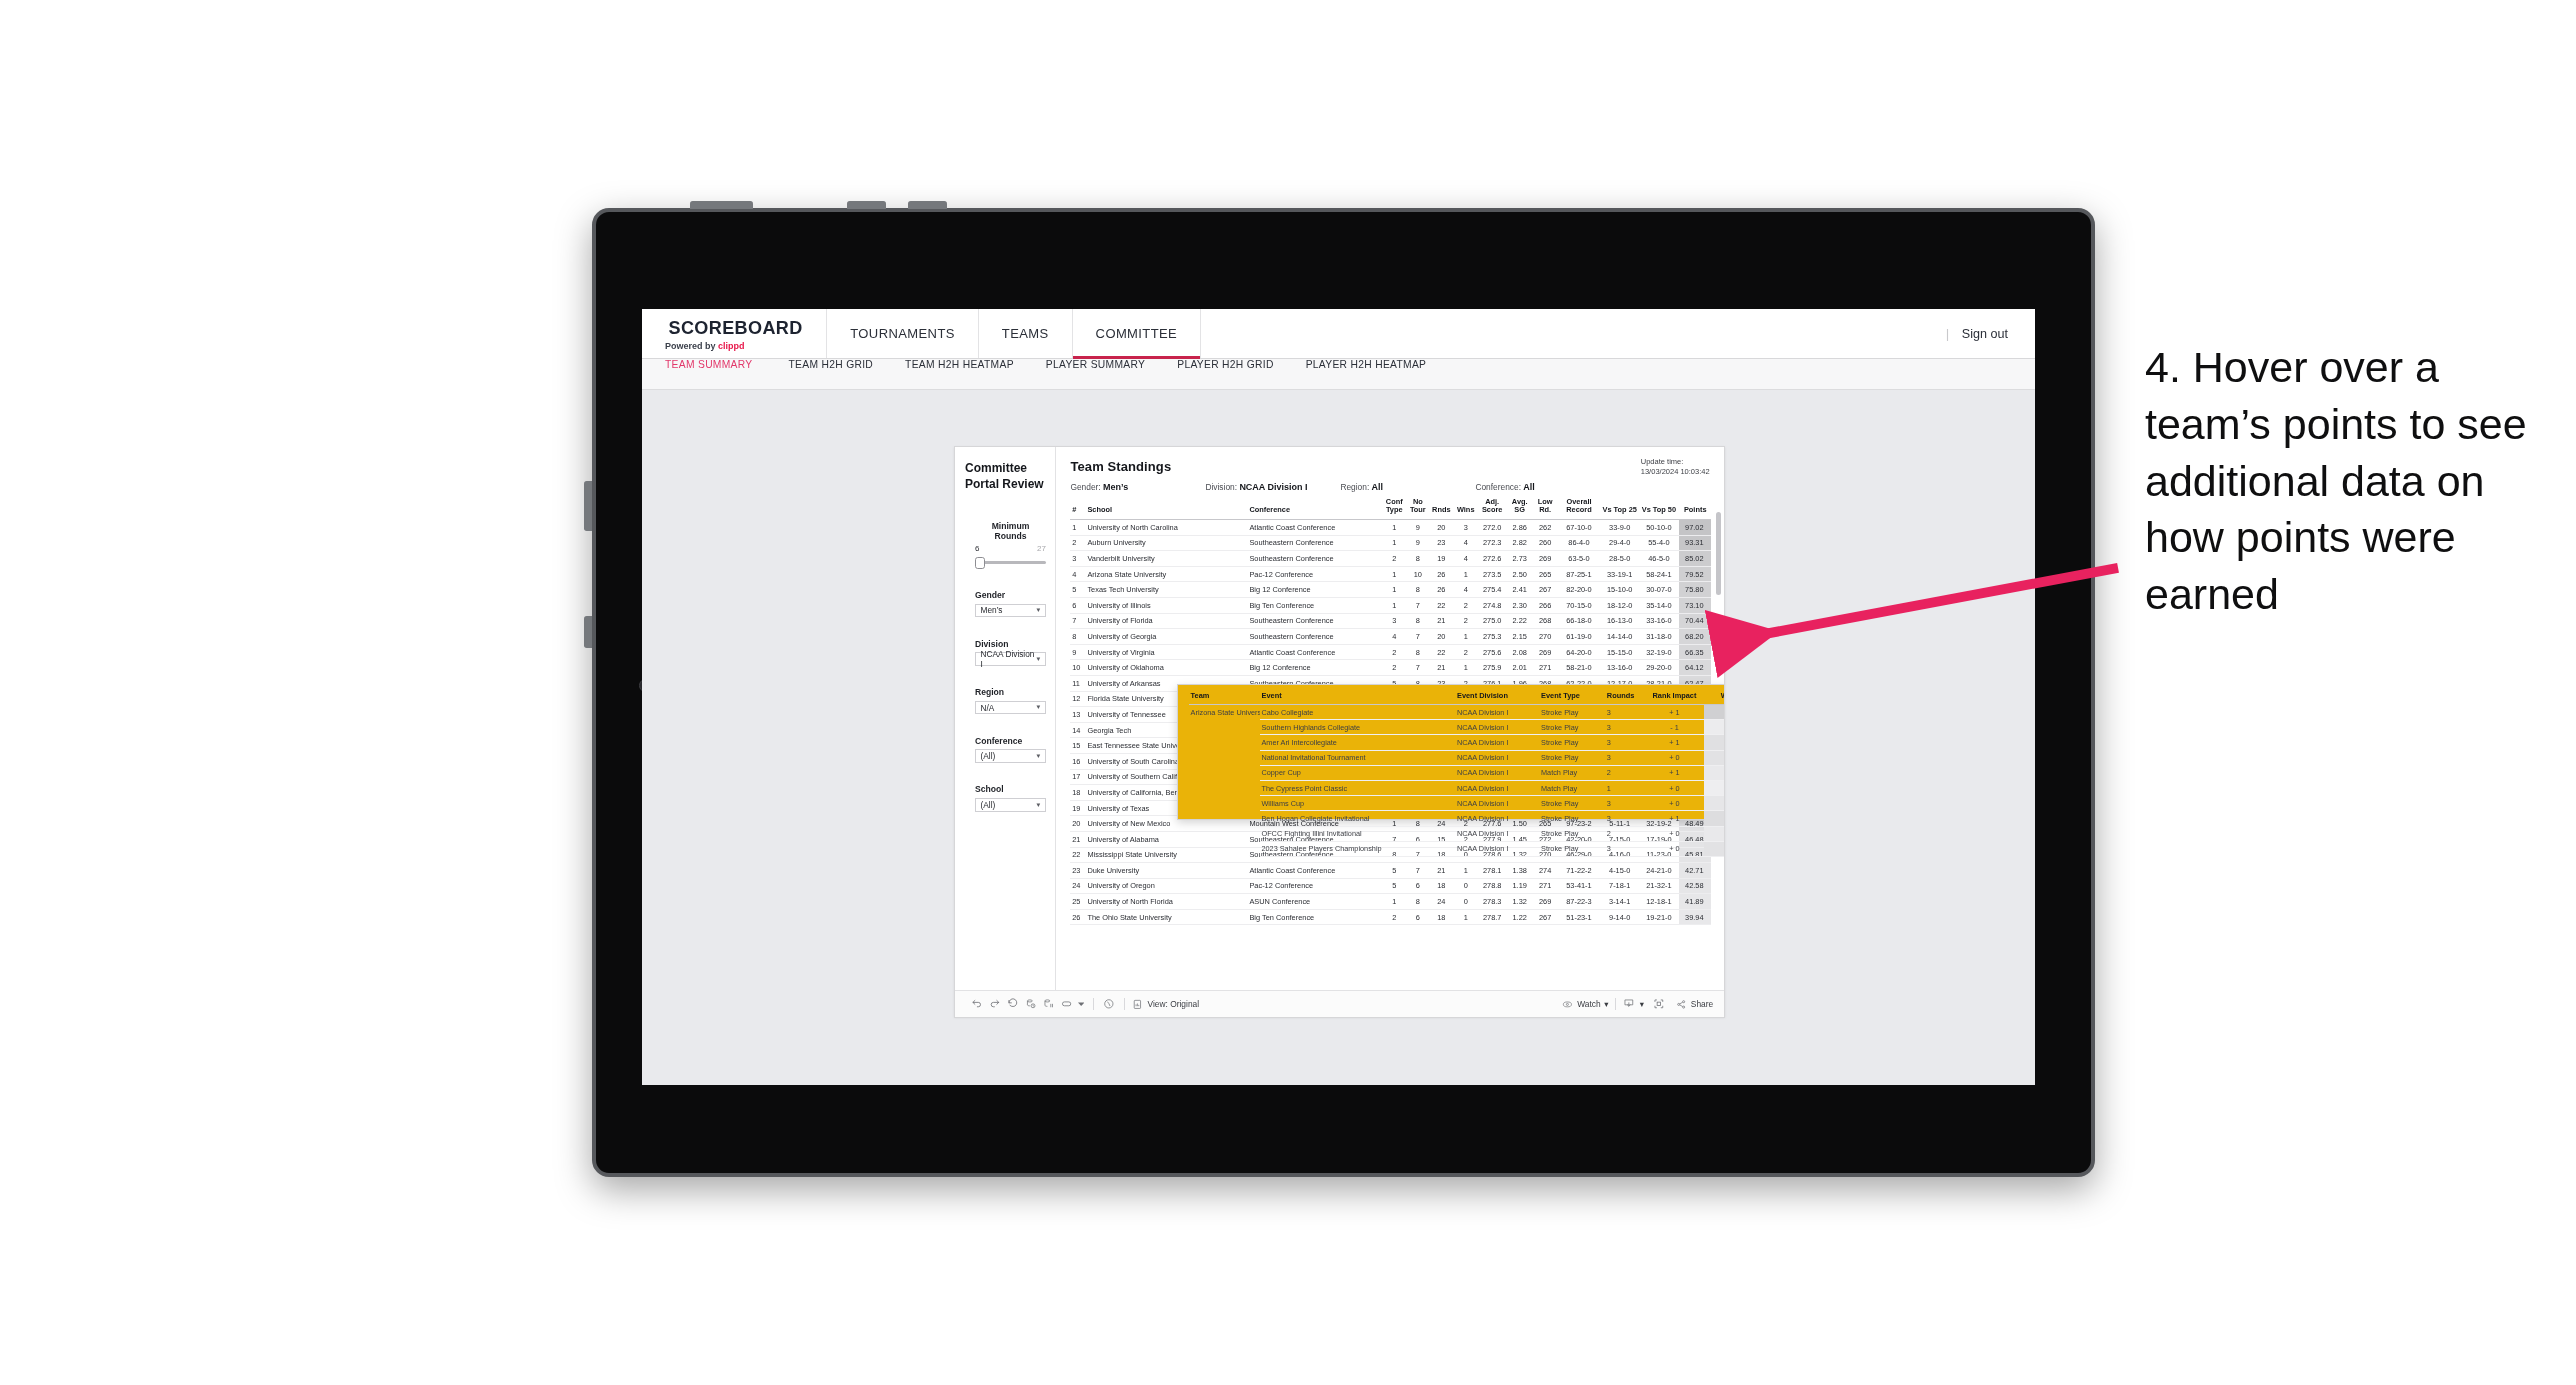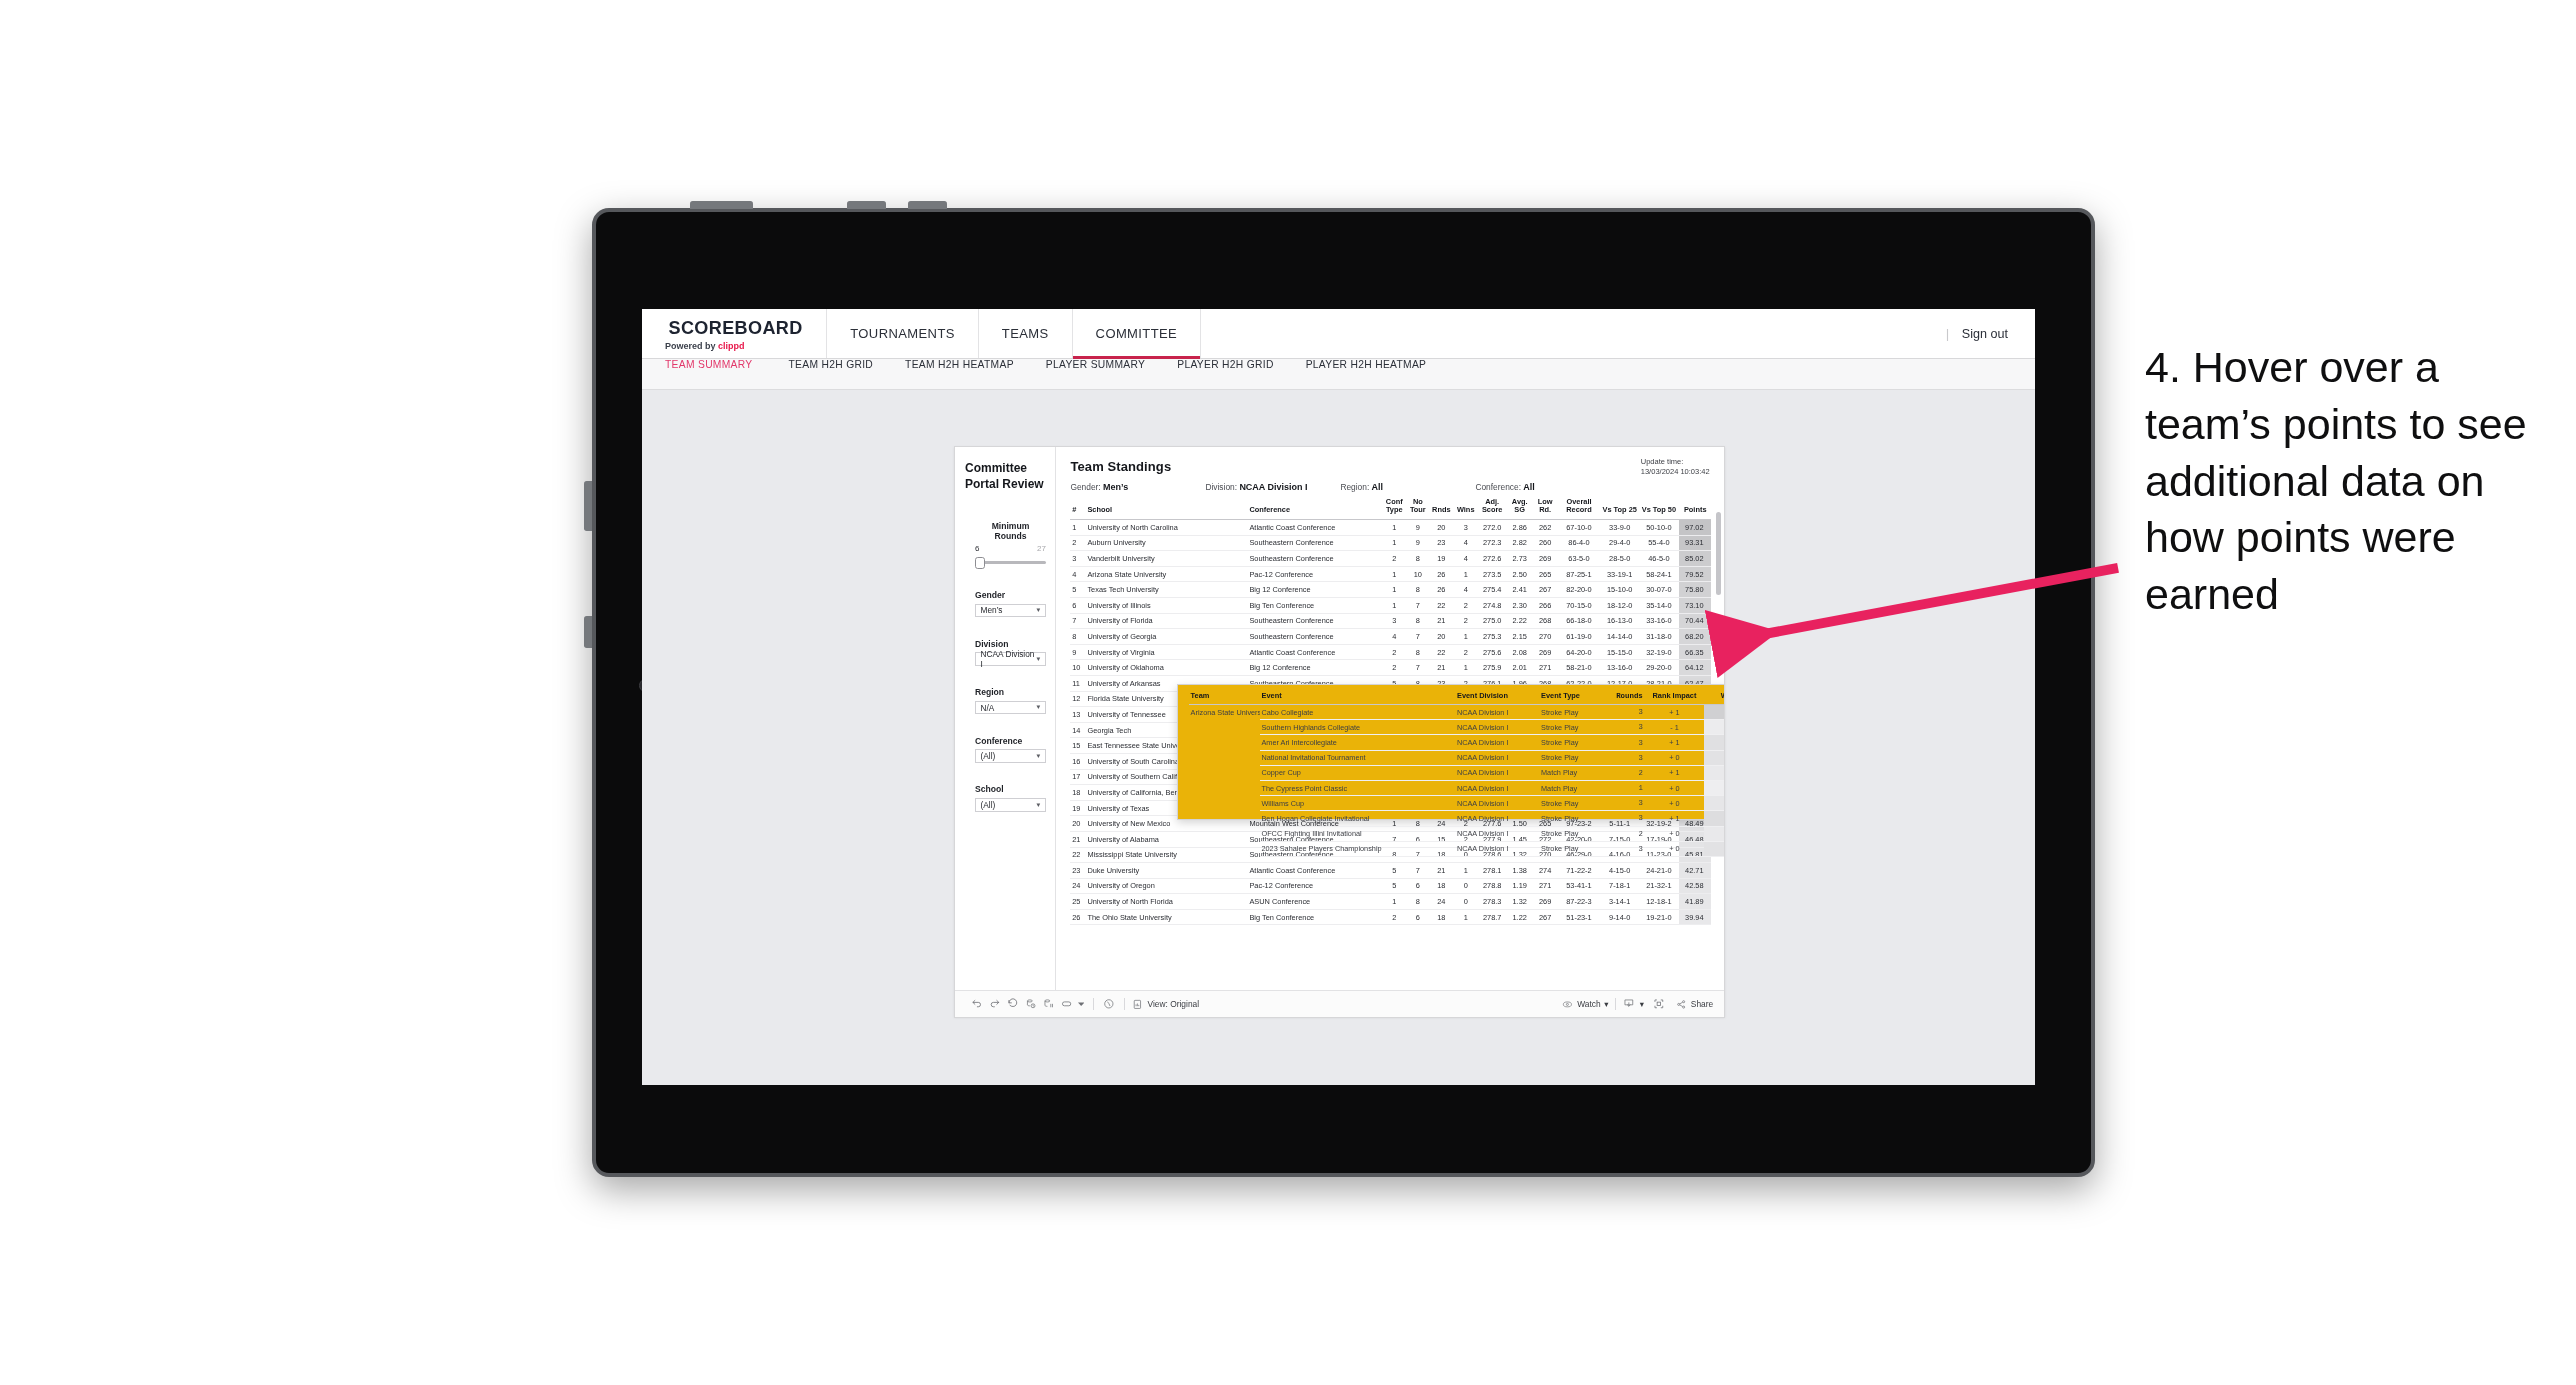--- a/index.html
+++ b/index.html
@@ -196,21 +196,21 @@
     border-bottom: 0.9px solid #c7c7cb; padding-bottom: 3.6px;
   }
   #tooltip tbody td {
     font-size: 7.3px; color: #3c3e44; padding: 2.6px 1.8px;
     border-bottom: 0.9px solid #efeff1;
   }
   .tt-team  { width: 70px; }
   .tt-event { width: 193px; }
   .tt-div   { width: 83px; }
   .tt-type  { width: 65px; }
-  .tt-rnds  { width: 39px; text-align: right; font-family: Liberation Mono, monospace; }
+  .tt-rnds  { width: 39px; text-align: left; }
   .tt-rank  { width: 59px; text-align: center; }
   .tt-pts   { width: 50px; text-align: right; padding-right: 2.7px; }
   #tooltip td.tt-teamcell { color: #3c3e44; vertical-align: top; border-bottom: none; }
 
   
   #viz-toolbar {
     height: 27px; background: #fbfbfb; border-top: 0.9px solid #e2e2e4;
     display: flex; align-items: center; padding: 0 10.8px 0 12.6px;
     font-size: 8.4px; color: #4a4c52; gap: 0;
   }

